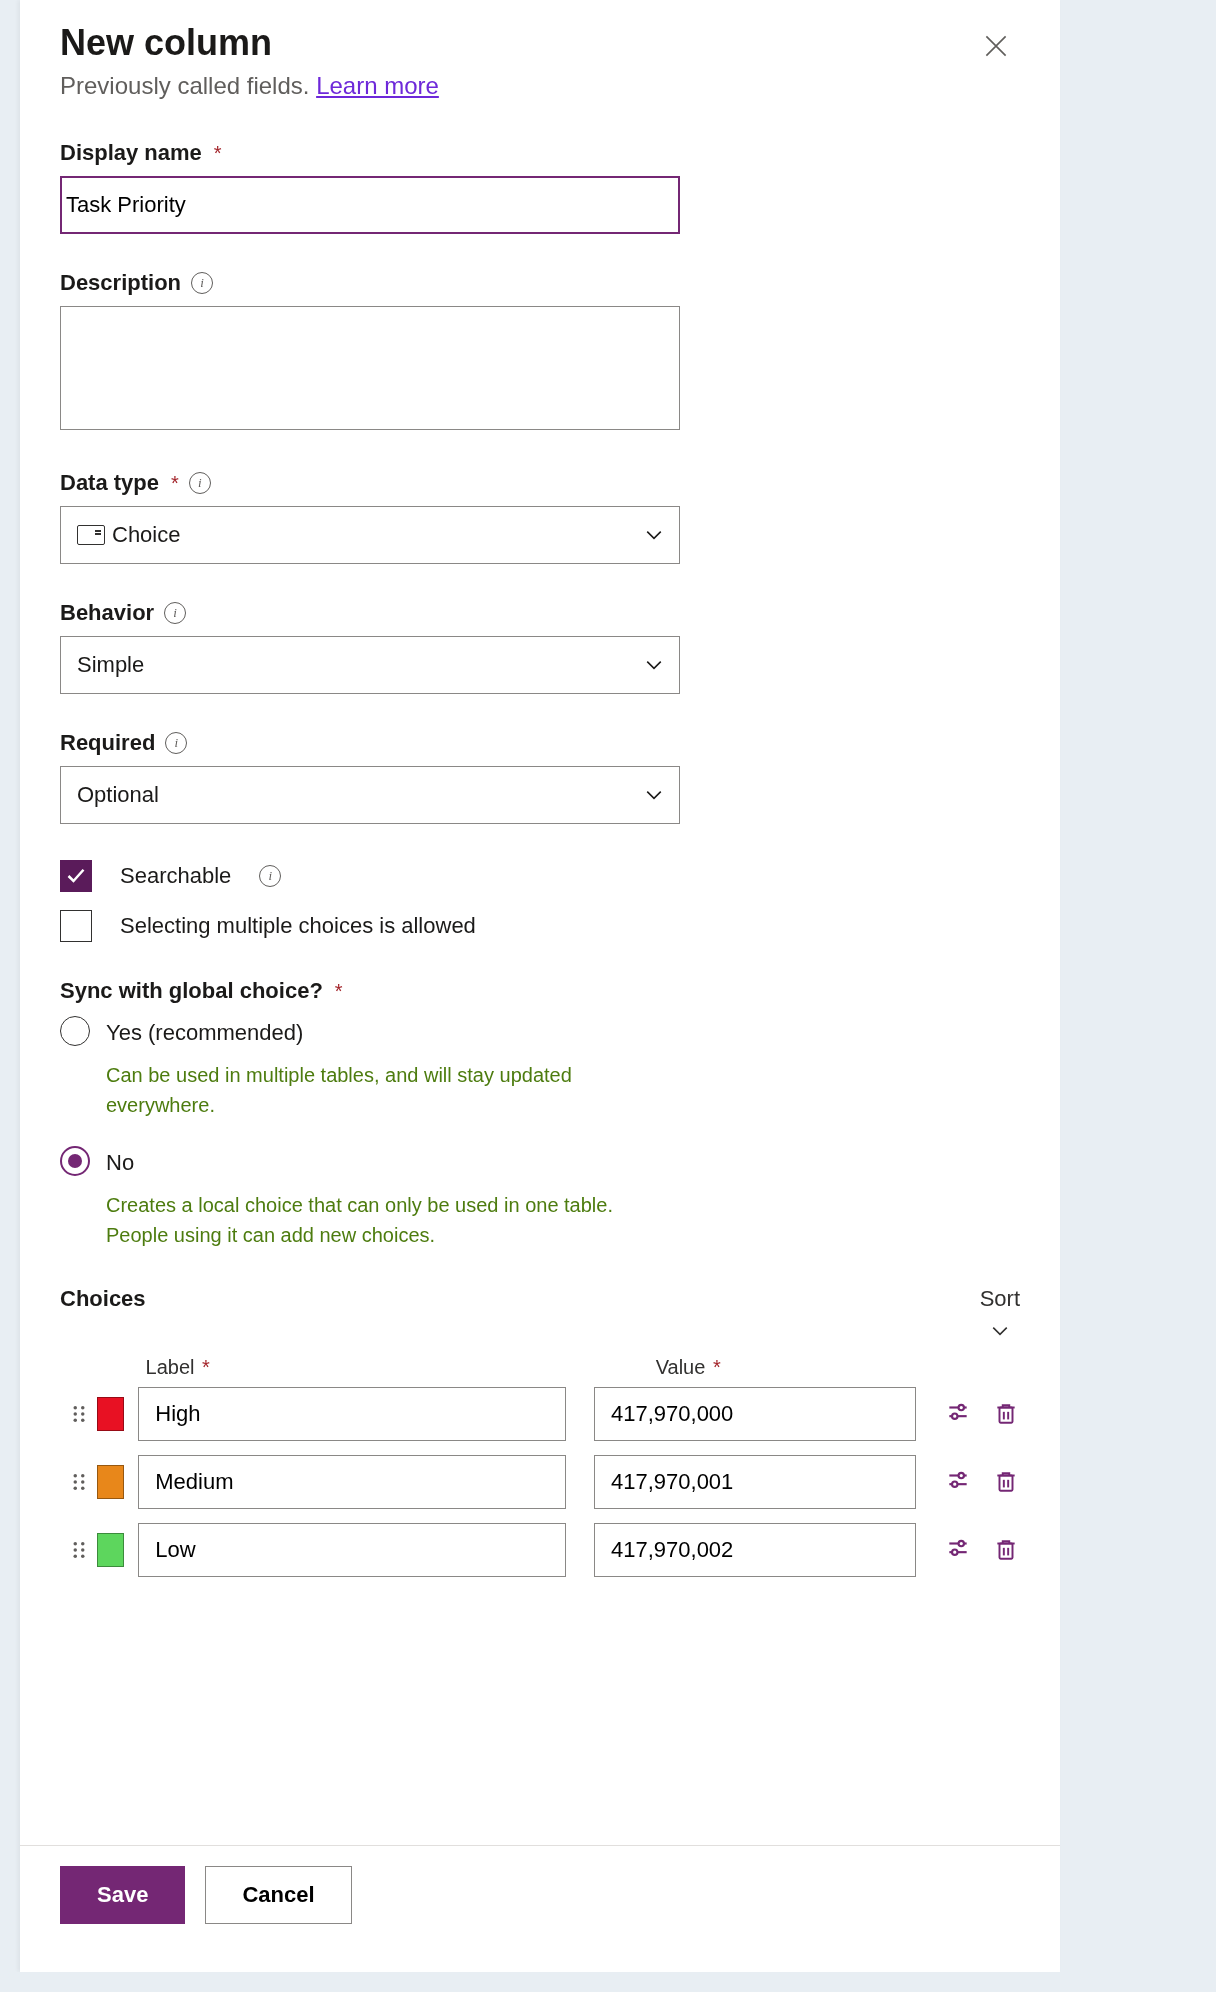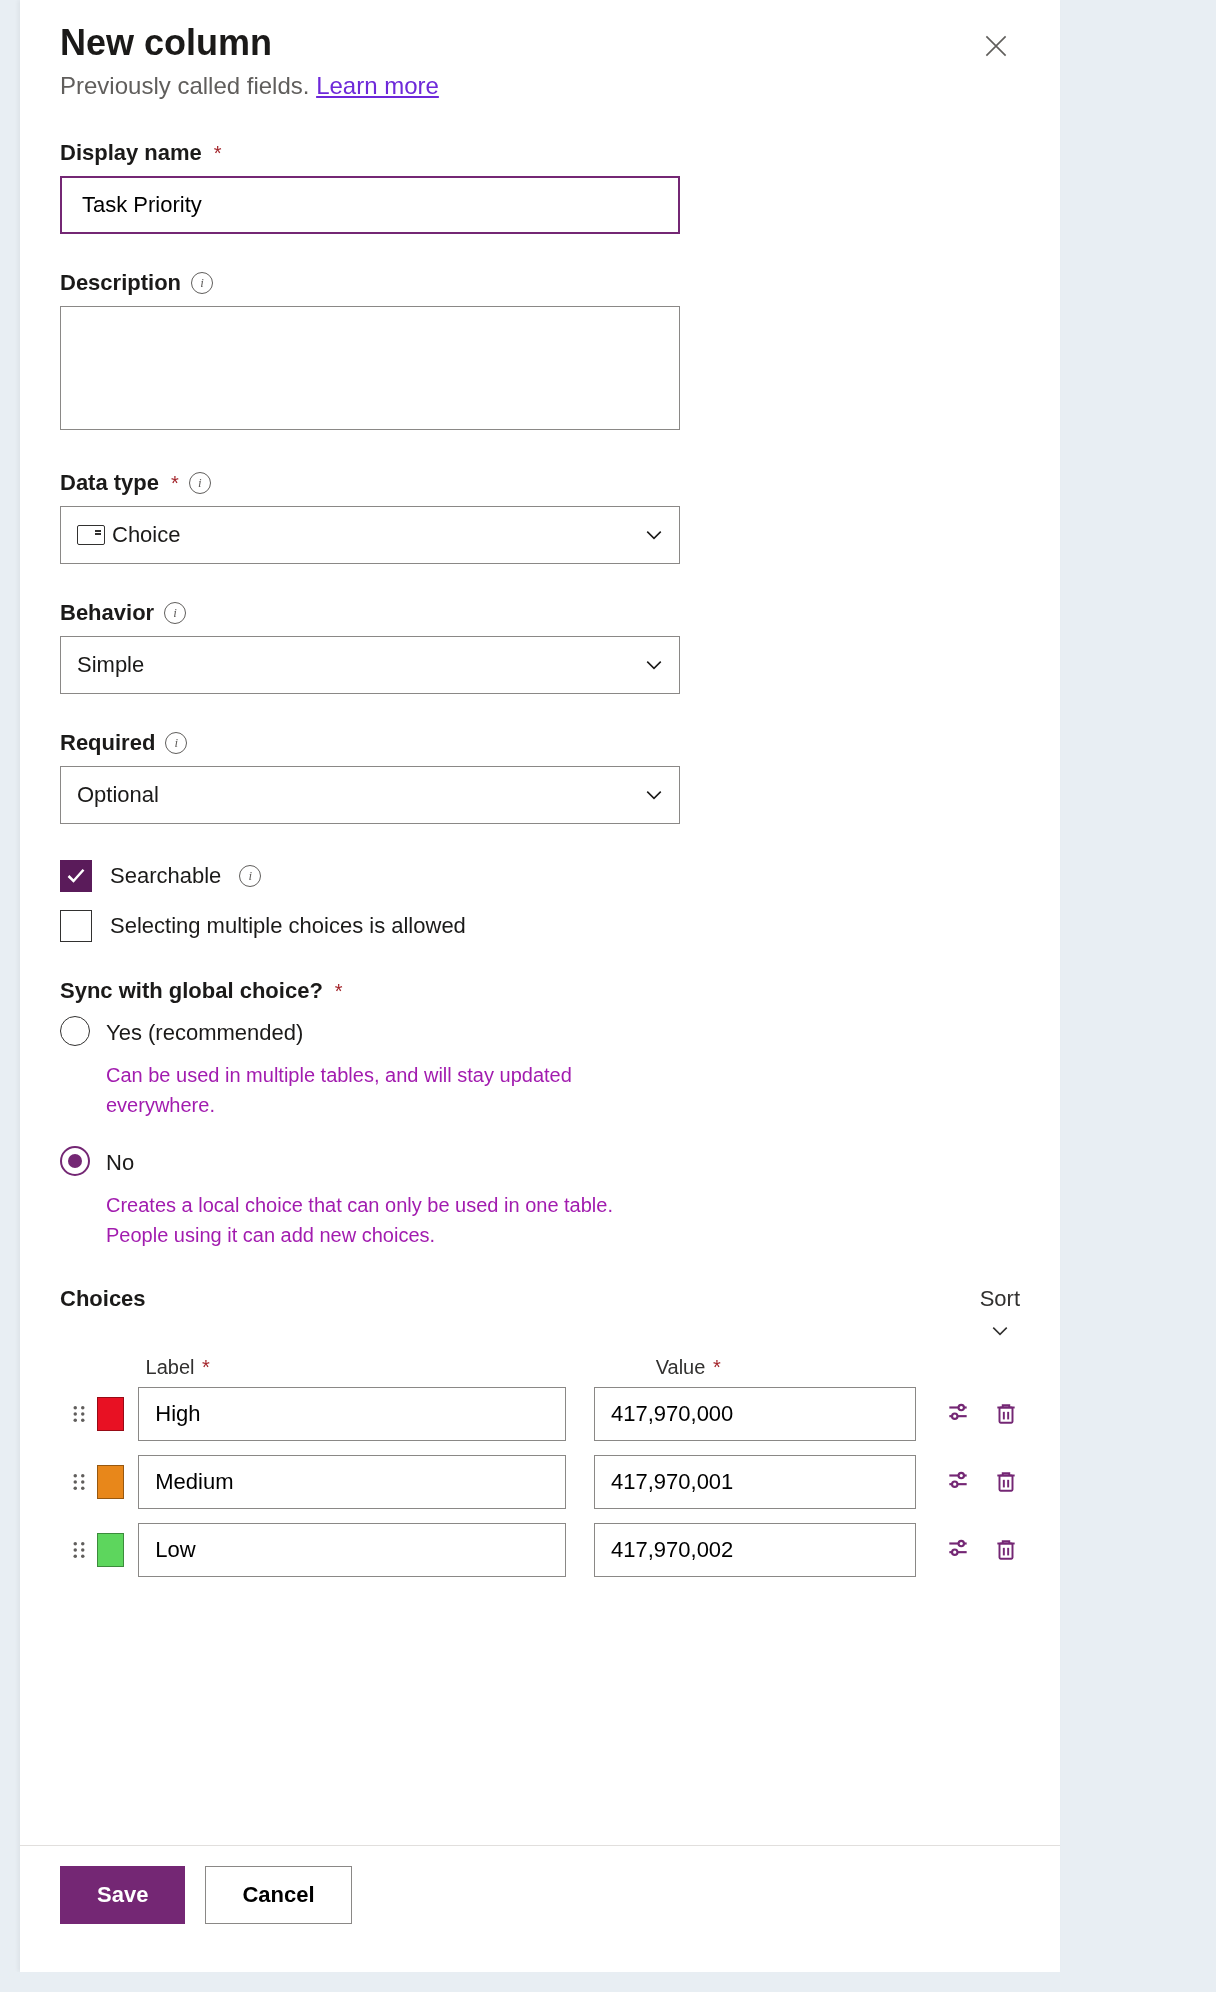--- a/index.html
+++ b/index.html
@@ -82,21 +82,21 @@
     color: #605e5c;
     font-weight: 400;
     font-style: italic;
     font-family: Georgia, serif;
   }
   .text-input {
     width: 100%;
     height: 58px;
     box-sizing: border-box;
     border: 2px solid #742774;
-    padding: 0 20px;
+    padding: 0 4px;
     font-size: 22px;
     font-family: inherit;
     outline: none;
   }
   .textarea-input {
     width: 100%;
     height: 124px;
     box-sizing: border-box;
     border: 1.5px solid #8a8886;
     padding: 12px 16px;
@@ -141,21 +141,21 @@
     background: #323130;
     box-shadow: 0 3px 0 0 #323130;
   }
   .chevron {
     width: 18px;
     height: 18px;
   }
   .checkbox-row {
     display: flex;
     align-items: center;
-    gap: 18px;
+    gap: 28px;
     margin-bottom: 18px;
   }
   .checkbox {
     width: 32px;
     height: 32px;
     border: 1.5px solid #323130;
     display: flex;
     align-items: center;
     justify-content: center;
     cursor: pointer;
@@ -197,21 +197,21 @@
     width: 14px;
     height: 14px;
     border-radius: 50%;
     background: #742774;
   }
   .radio-label {
     font-size: 22px;
   }
   .radio-desc {
     font-size: 20px;
-    color: #a21caf;
+    color: #4d7c0f;
     margin: 4px 0 24px 46px;
     max-width: 560px;
     line-height: 1.5;
   }
   .choices-section {
     width: auto;
     padding: 0 40px 0 40px;
   }
   .choices-header {
     display: flex;

